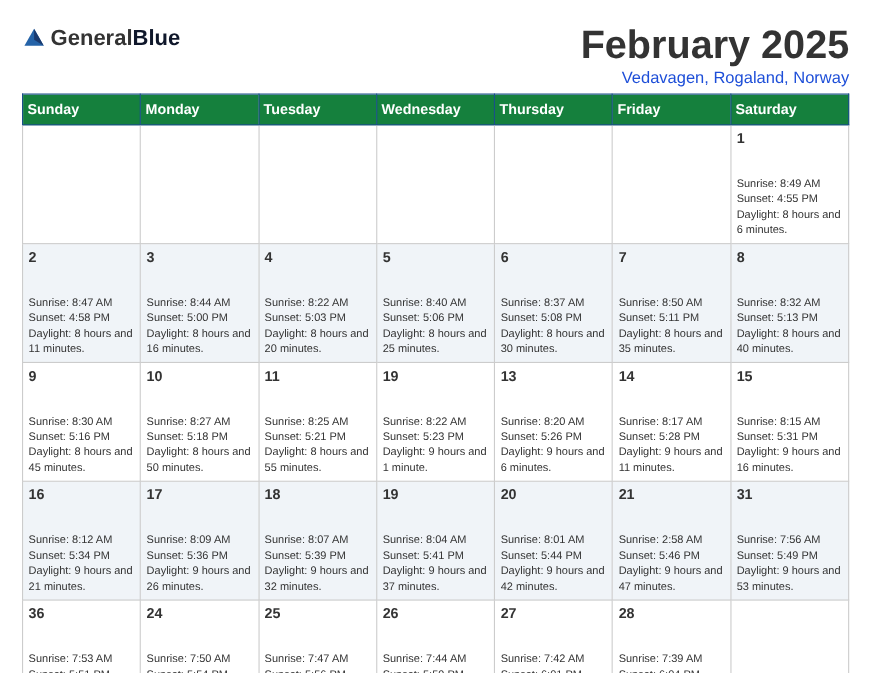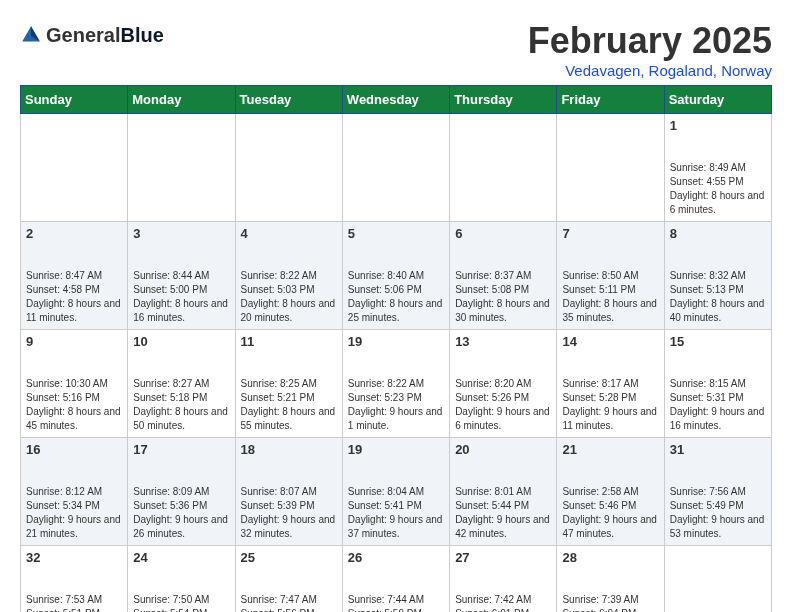--- a/index.html
+++ b/index.html
@@ -179,21 +179,21 @@
         <td>
           <span class="day-num">8</span>
           <div class="day-info">Sunrise: 8:32 AM
 Sunset: 5:13 PM
 Daylight: 8 hours and 40 minutes.</div>
         </td>
       </tr>
       <tr>
         <td>
           <span class="day-num">9</span>
-          <div class="day-info">Sunrise: 10:30 AM
+          <div class="day-info">Sunrise: 8:30 AM
 Sunset: 5:16 PM
 Daylight: 8 hours and 45 minutes.</div>
         </td>
         <td>
           <span class="day-num">10</span>
           <div class="day-info">Sunrise: 8:27 AM
 Sunset: 5:18 PM
 Daylight: 8 hours and 50 minutes.</div>
         </td>
         <td>
@@ -266,21 +266,21 @@
         </td>
         <td>
           <span class="day-num">31</span>
           <div class="day-info">Sunrise: 7:56 AM
 Sunset: 5:49 PM
 Daylight: 9 hours and 53 minutes.</div>
         </td>
       </tr>
       <tr>
         <td>
-          <span class="day-num">32</span>
+          <span class="day-num">36</span>
           <div class="day-info">Sunrise: 7:53 AM
 Sunset: 5:51 PM
 Daylight: 9 hours and 58 minutes.</div>
         </td>
         <td>
           <span class="day-num">24</span>
           <div class="day-info">Sunrise: 7:50 AM
 Sunset: 5:54 PM
 Daylight: 10 hours and 3 minutes.</div>
         </td>

